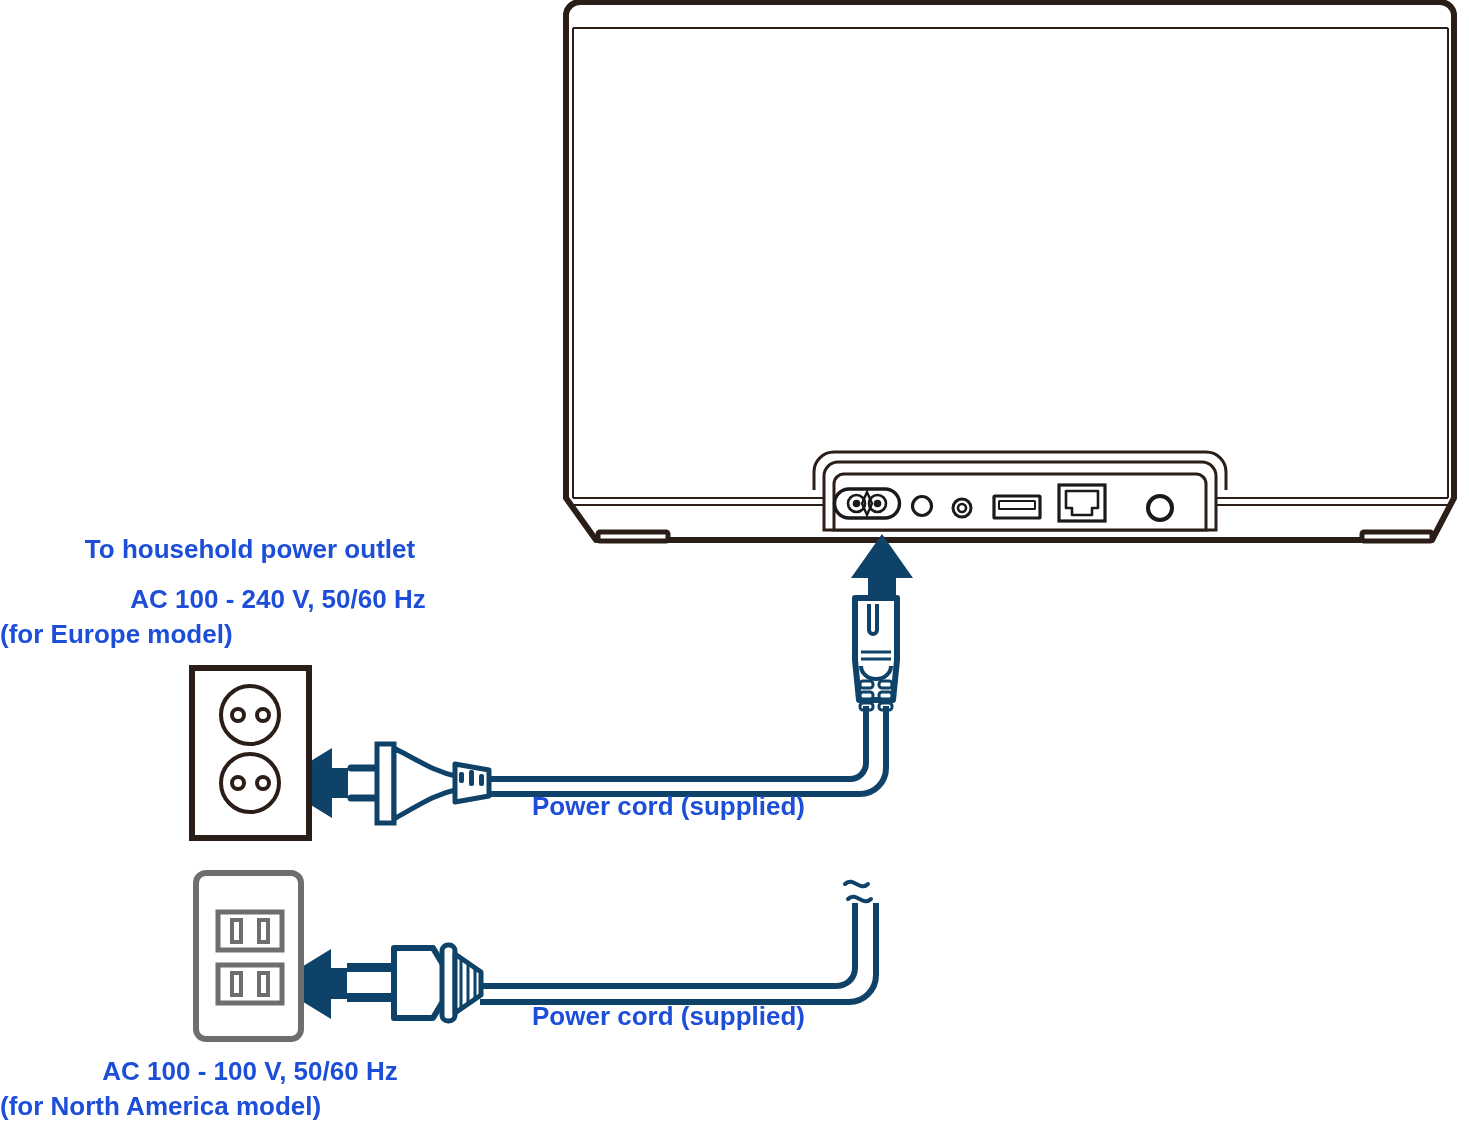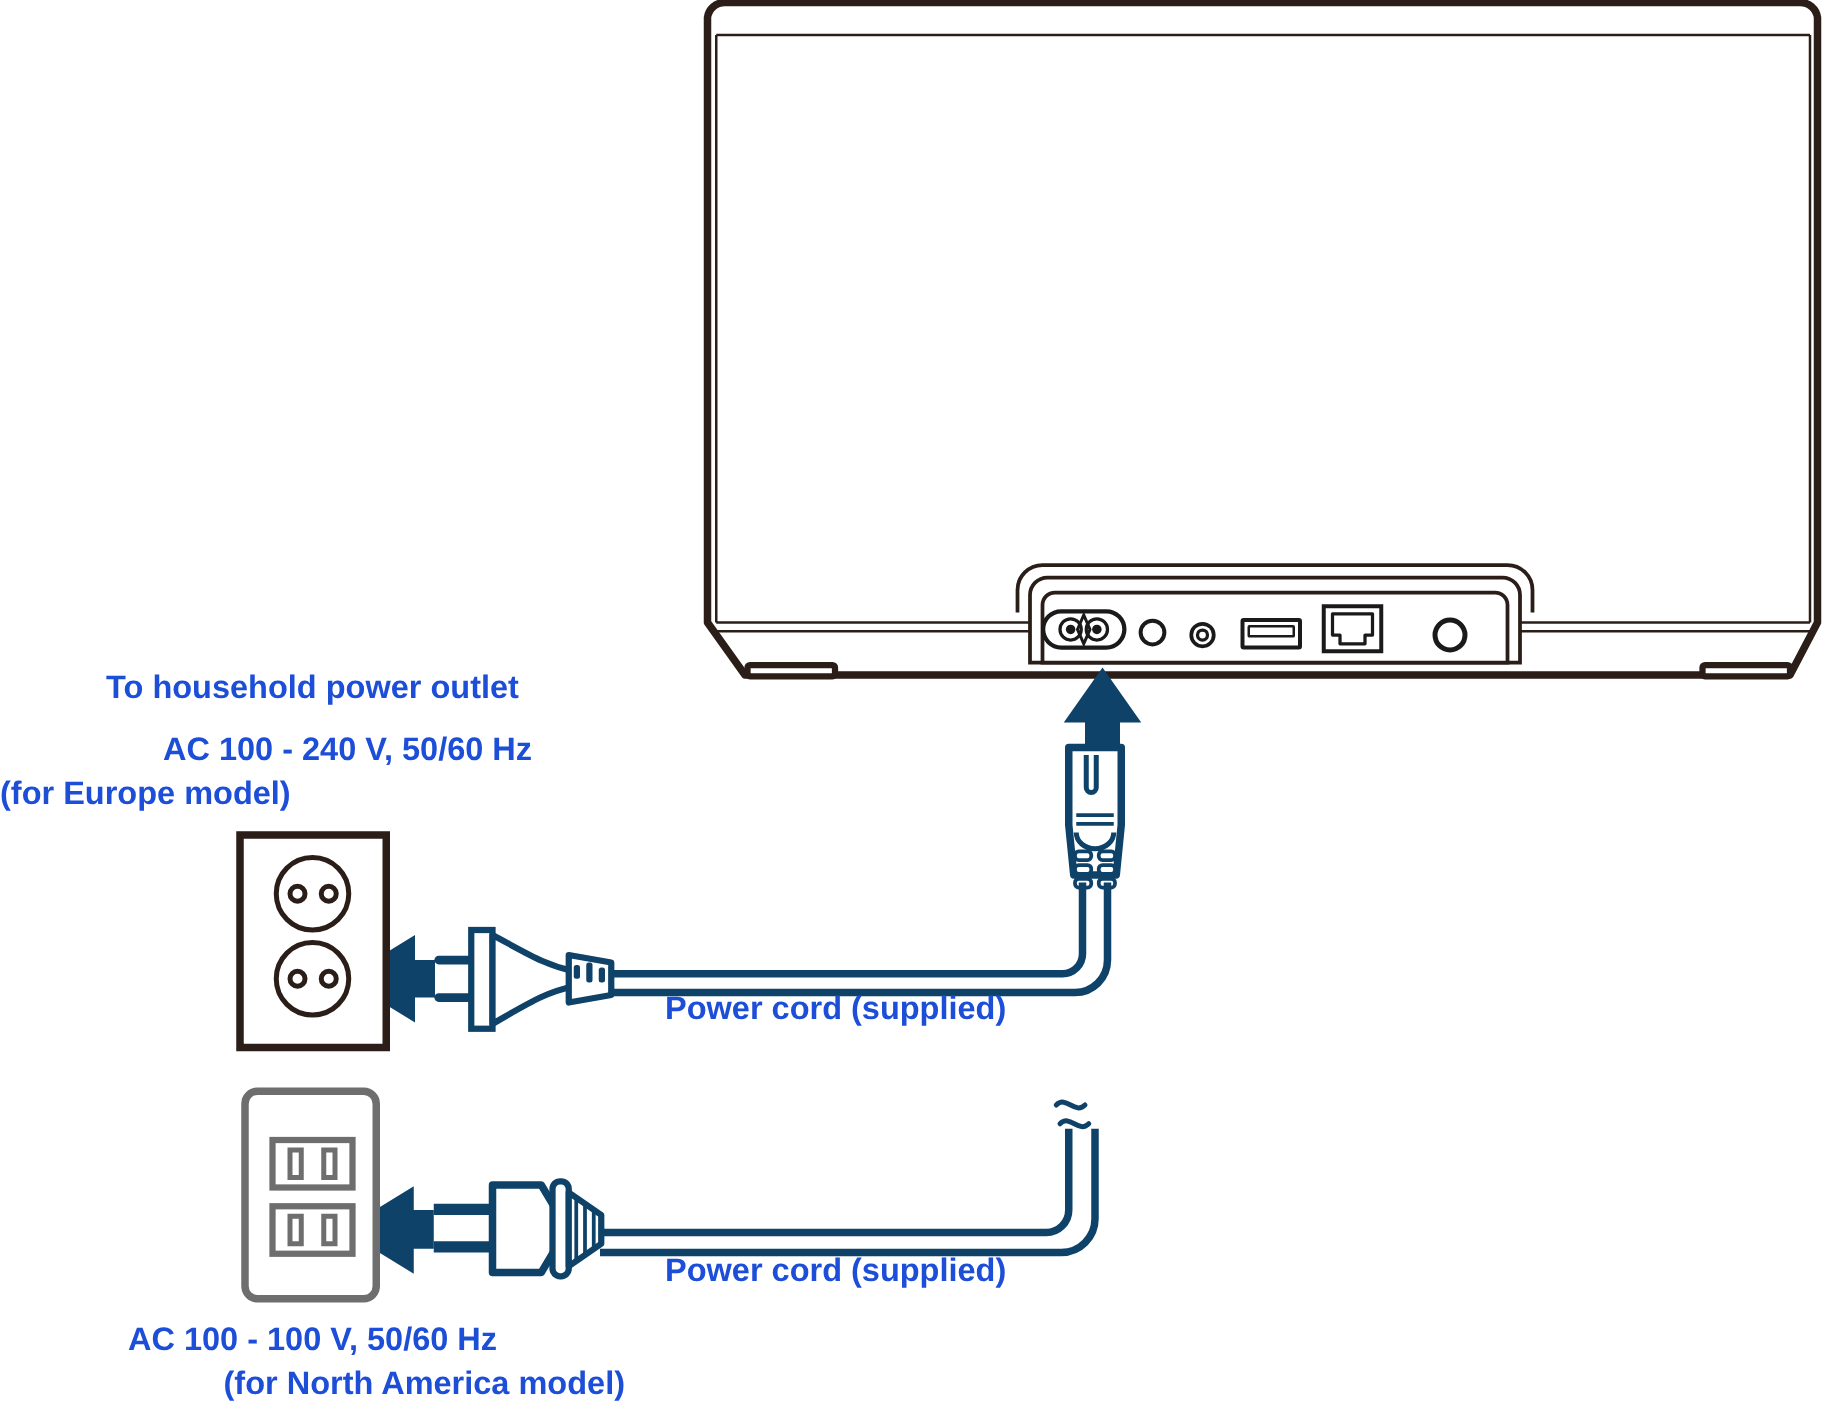--- a/index.html
+++ b/index.html
@@ -45,21 +45,21 @@
   #label-eu-model {
     left: 0px; top: 618px; width: 500px;
     font-size: 26px; text-align: left;
   }
   #label-na-volt {
     left: 0px; top: 1055px; width: 500px;
     font-size: 26px; text-align: center;
   }
   #label-na-model {
     left: 0px; top: 1090px; width: 500px;
-    font-size: 26px; text-align: right;
+    font-size: 26px; text-align: left;
   }
   #label-cord-eu {
     left: 532px; top: 790px;
     font-size: 26px;
   }
   #label-cord-na {
     left: 532px; top: 1000px;
     font-size: 26px;
   }
 </style>

